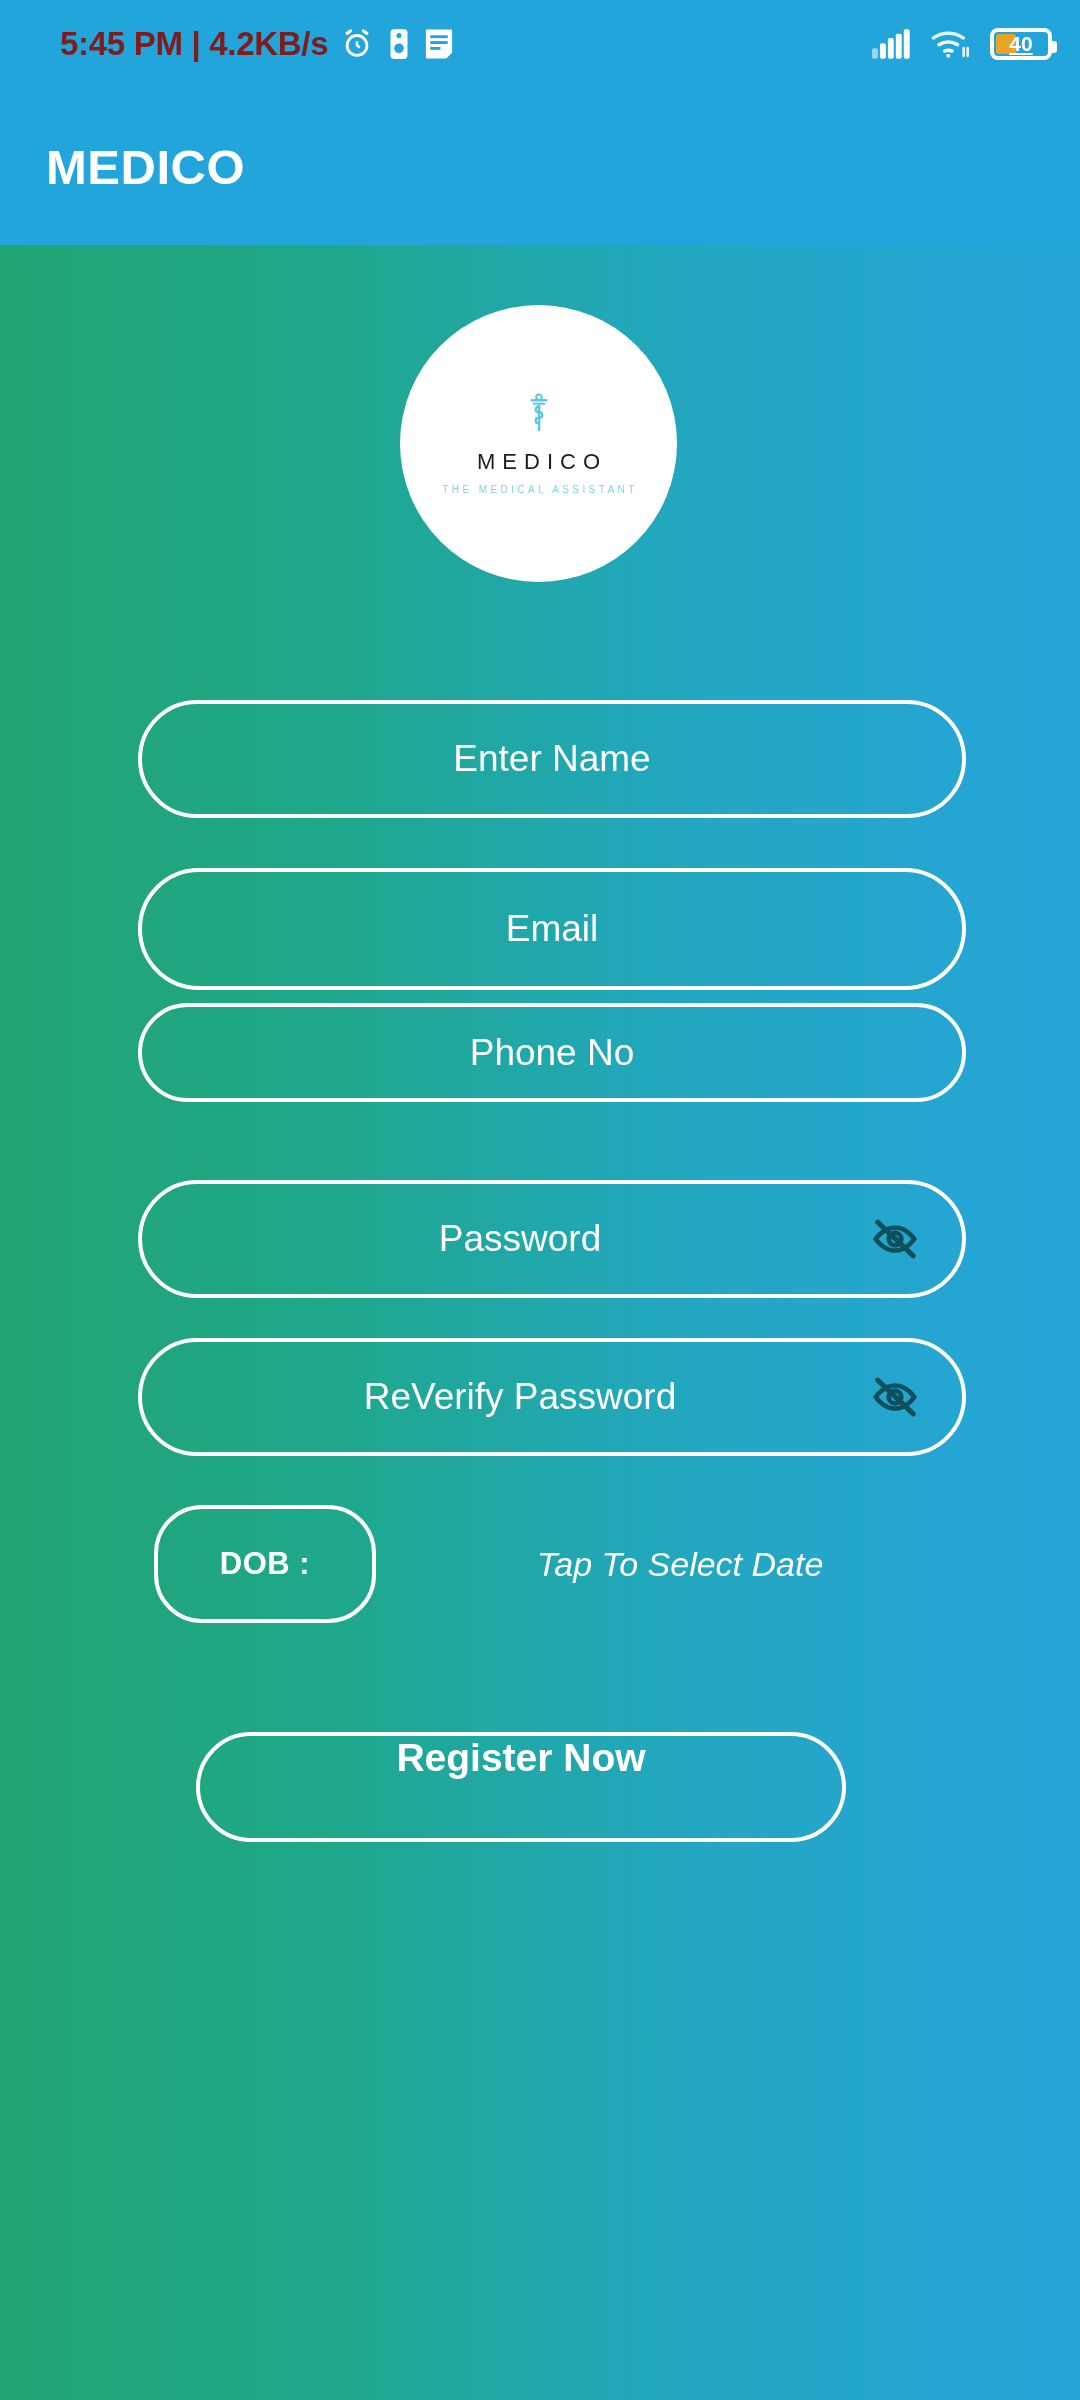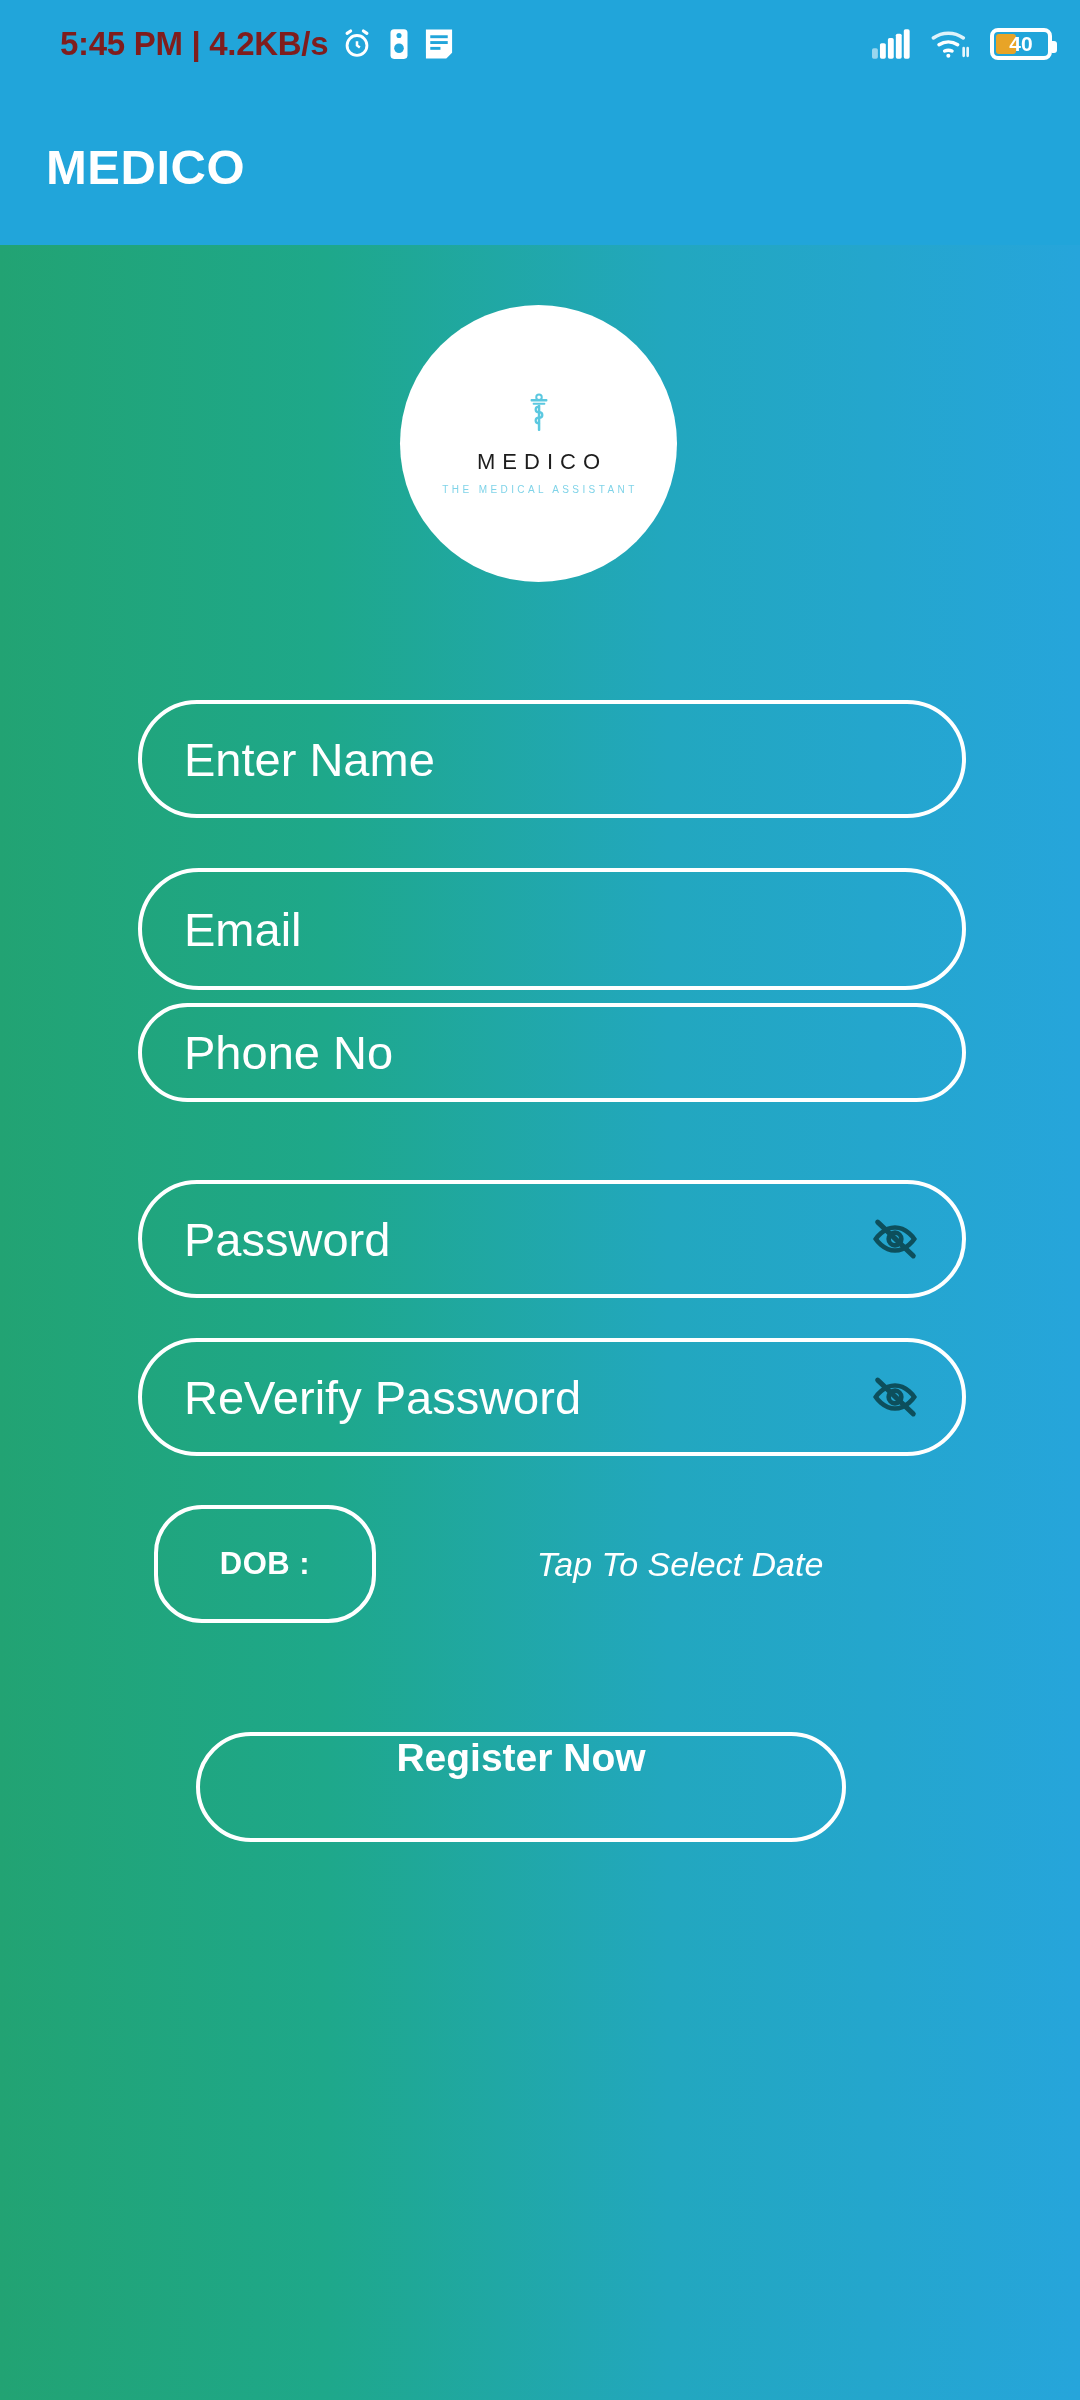--- a/index.html
+++ b/index.html
@@ -47,21 +47,21 @@
   }
   .battery-fill {
     background:#e8a427;
     height:100%; width:62%;
     border-radius:3px;
     display:flex; align-items:center; justify-content:center;
   }
   .battery-num {
     position:absolute; left:0; top:0; right:0; bottom:0;
     display:flex; align-items:center; justify-content:center;
-    color:#ffffff; font-size:21px; font-weight:bold;
+    color:#ffffff; font-size:21px; font-weight:bold;text-decoration:underline;
   }
 
   
   .appbar {
     position:absolute; top:88px; left:0;
     width:1080px; height:157px;
     background:#21a5da;
     display:flex; align-items:center;
     padding-left:46px;
   }
@@ -97,23 +97,24 @@
 
   .field {
     position:absolute;
     left:138px; width:828px;
     border:4px solid #ffffff;
     border-radius:62px;
     display:flex; align-items:center;
     padding:0 42px 0 42px;
   }
   .field-label {
-    color:#ffffff; font-size:47px;
+    color:#ffffff; font-size:37px;
     font-weight:500; flex:1;
     white-space:nowrap;
+    text-align:center;
   }
   .eye-btn {
     width:64px; height:52px;
     display:flex; align-items:center; justify-content:flex-end;
   }
 
   .dob-box {
     position:absolute;
     left:154px; top:1505px;
     width:222px; height:118px;

